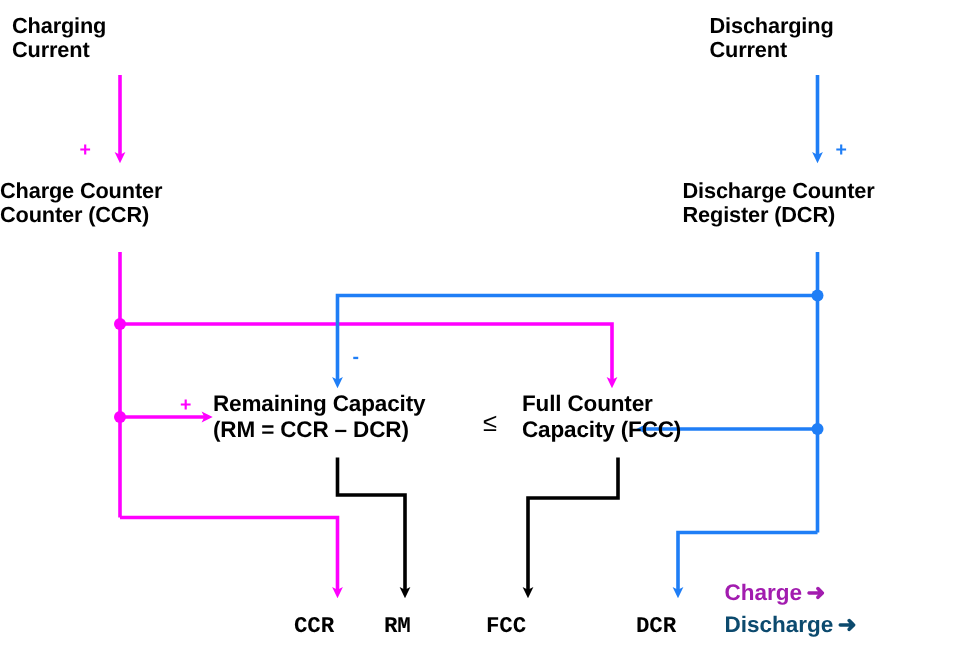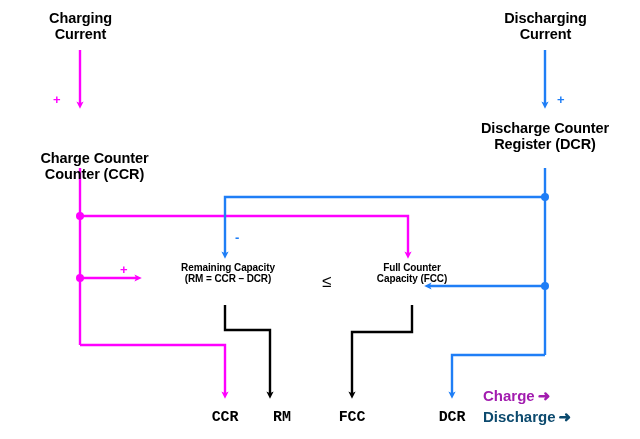--- a/index.html
+++ b/index.html
@@ -19,30 +19,29 @@
     position: absolute;
     left: 0;
     top: 0;
     width: 640px;
     height: 439px;
   }
   .lbl {
     position: absolute;
     font-weight: bold;
     color: #000000;
-    text-align: center;
     line-height: 1.12;
     white-space: pre;
     letter-spacing: -0.1px;
   }
   .node-title {
     font-size: 14.5px;
   }
   .cap-box {
-    font-size: 10px;
+    font-size: 15px;
   }
   .out-lbl {
     font-size: 15px;
     font-family: Liberation Mono, monospace;
   }
   .sign {
     position: absolute;
     font-weight: bold;
     font-size: 13px;
     line-height: 1;
@@ -111,21 +110,21 @@
     <g>
       <path d="M225,305 L225,330 L270,330 L270,395" stroke="#000000" stroke-width="2.4" fill="none" marker-end="url(#ah-blk)"></path>
       <path d="M412,305 L412,332 L352,332 L352,395" stroke="#000000" stroke-width="2.4" fill="none" marker-end="url(#ah-blk)"></path>
     </g>
   </svg>
 
   <div class="lbl node-title" style="left:8px; top:10px; width:145px;"><span>Charging</span><br><span>Current</span></div>
 
   <div class="sign mag" style="left:53px; top:93px;">+</div>
 
-  <div class="lbl node-title" style="left:17px; top:120px; width:155px;margin-top:30px;"><span>Charge Counter</span><br><span>Counter (CCR)</span></div>
+  <div class="lbl node-title" style="left:0; top:120px; width:155px;"><span>Charge Counter</span><br><span>Counter (CCR)</span></div>
 
   <div class="lbl node-title" style="left:473px; top:10px; width:145px;"><span>Discharging</span><br><span>Current</span></div>
 
   <div class="sign blu" style="left:557px; top:93px;">+</div>
 
   <div class="lbl node-title" style="left:455px; top:120px; width:180px;"><span>Discharge Counter</span><br><span>Register (DCR)</span></div>
 
   <div class="sign mag" style="left:120px; top:263px;">+</div>
 
   <div class="sign blu" style="left:235px; top:231px;">-</div>

